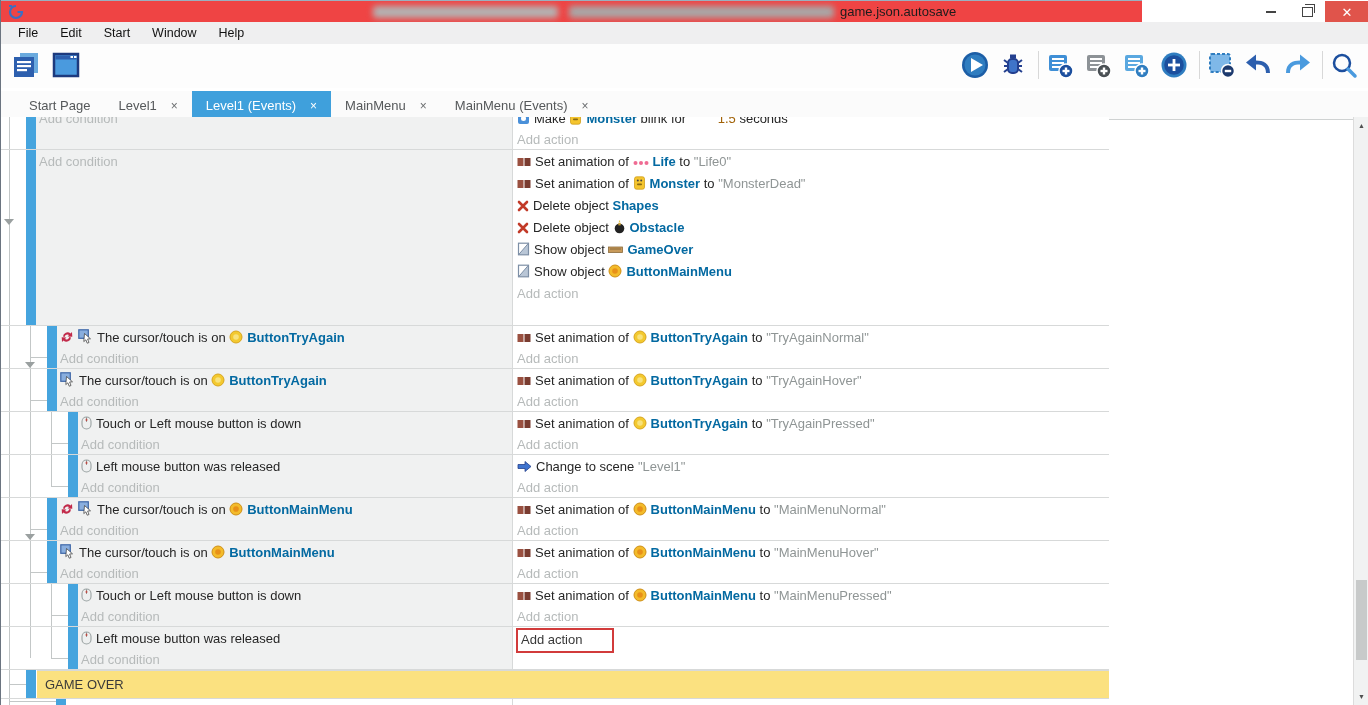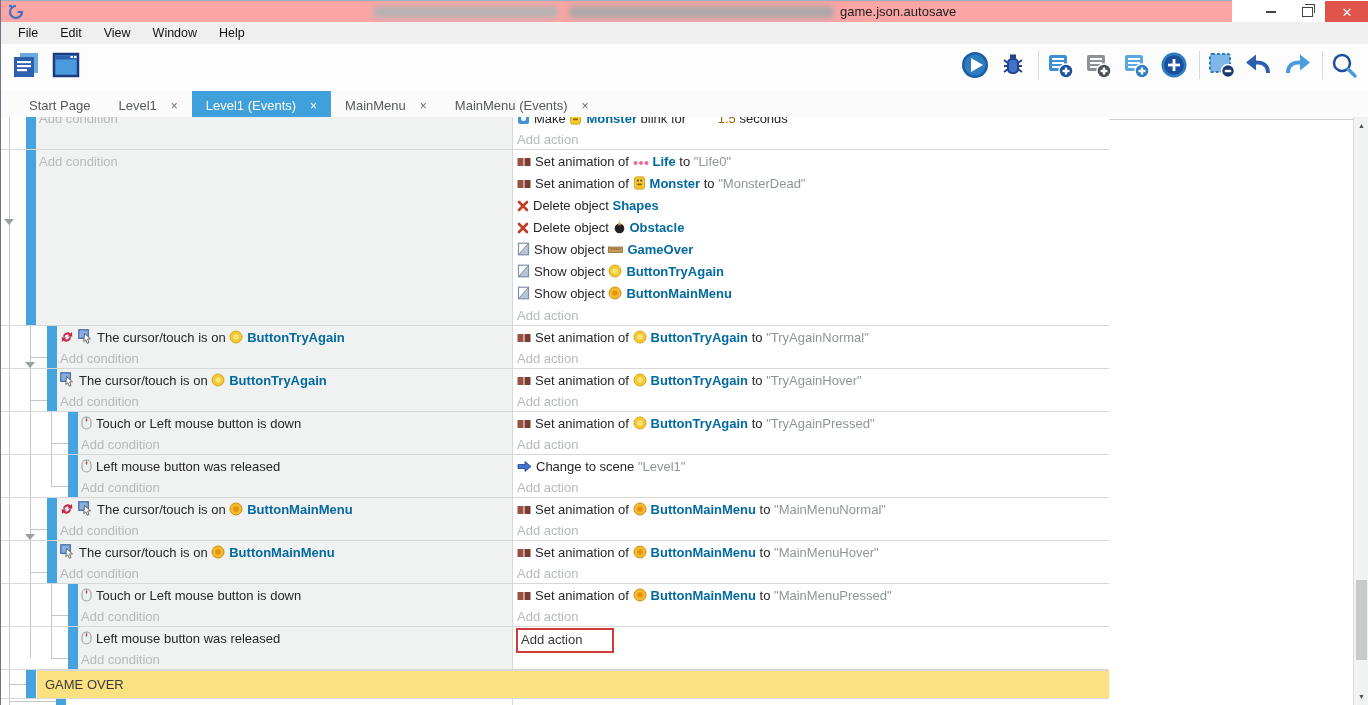--- a/index.html
+++ b/index.html
@@ -2,21 +2,21 @@
 <html><head>
 <meta charset="utf-8">
 <style>
   html,body{margin:0;padding:0;}
   body{
     width:1368px;height:705px;position:relative;overflow:hidden;
     font-family:"Liberation Sans",sans-serif;background:#fff;
     border-left:1px solid #6b7480;box-sizing:border-box;
   }
   
-  .titlebar{position:absolute;left:0;top:0;width:1231px;height:22px;background:#fca5a5;border-top:1px solid #9ab0c0;box-sizing:border-box;}
+  .titlebar{position:absolute;left:0;top:0;width:1141px;height:22px;background:#ef4444;border-top:1px solid #9ab0c0;box-sizing:border-box;}
   .logo{position:absolute;left:7px;top:3px;width:16px;height:16px;}
   .blurblob{position:absolute;top:5px;height:12px;background:#b3b3b3;border-radius:3px;filter:blur(3px);}
   .blur1{left:372px;width:185px;}
   .blur2{left:568px;width:265px;background:#a8a8a8;}
   .win-title{position:absolute;left:839px;top:3px;font-size:13px;color:#1c1c1c;white-space:nowrap;}
   .win-btn{position:absolute;top:0;height:22px;display:flex;align-items:center;justify-content:center;cursor:default;}
   .btn-min{left:1252px;width:36px;}
   .btn-min .g{width:10px;height:2px;background:#444;}
   .btn-restore{left:1288px;width:36px;}
   .btn-restore .g{width:9px;height:8px;border:1px solid #444;position:relative;background:#fff;}
@@ -84,21 +84,21 @@
       <span class="g"></span>
     </div>
   <div class="win-btn btn-close">
       <span>✕</span>
     </div>
 </div>
 
 <div class="menubar" id="menubar">
     <div class="menu-item">File</div>
     <div class="menu-item">Edit</div>
-    <div class="menu-item">View</div>
+    <div class="menu-item">Start</div>
     <div class="menu-item">Window</div>
     <div class="menu-item">Help</div>
   </div>
 
 <div class="toolbar">
   <div class="tb-left" id="tb-left">
       <div class="tb-icon">
         <span class="icon"><svg width="30" height="30" viewBox="0 0 30 30">
             <rect x="9" y="3" width="18" height="20" fill="#6aaade"></rect>
             <rect x="3" y="7" width="20" height="20" fill="#2d5fae"></rect>
@@ -305,28 +305,20 @@
               <line x1="1.5" y1="12.8" x2="11.5" y2="1.2" stroke="#7d8fa6" stroke-width="1"></line>
             </svg></span><span class="seg-n">Show object </span><span class="icon"><svg width="15" height="12" viewBox="0 0 15 12">
               <rect x="0.5" y="3" width="14" height="5.5" fill="#c89a5a" stroke="#8a6a3a" stroke-width="0.8"></rect>
               <rect x="2" y="4.5" width="11" height="1" fill="#8a6a3a"></rect>
             </svg></span><span class="seg-o">GameOver</span></div>
         <div class="line"><span class="icon"><svg width="13" height="14" viewBox="0 0 13 14">
               <polygon points="1.5,12.8 11.5,12.8 11.5,1.2" fill="#b9c6d6"></polygon>
               <rect x="1.5" y="1.2" width="10" height="11.6" fill="none" stroke="#7d8fa6" stroke-width="1.2"></rect>
               <line x1="1.5" y1="12.8" x2="11.5" y2="1.2" stroke="#7d8fa6" stroke-width="1"></line>
             </svg></span><span class="seg-n">Show object </span><span class="icon"><svg width="14" height="14" viewBox="0 0 14 14">
-              <circle cx="7" cy="7" r="6" fill="#f3c92f" stroke="#d8a51e"></circle>
-              <circle cx="7" cy="7" r="2.8" fill="#f8e27c"></circle>
-            </svg></span><span class="seg-o">ButtonTryAgain</span></div>
-        <div class="line"><span class="icon"><svg width="13" height="14" viewBox="0 0 13 14">
-              <polygon points="1.5,12.8 11.5,12.8 11.5,1.2" fill="#b9c6d6"></polygon>
-              <rect x="1.5" y="1.2" width="10" height="11.6" fill="none" stroke="#7d8fa6" stroke-width="1.2"></rect>
-              <line x1="1.5" y1="12.8" x2="11.5" y2="1.2" stroke="#7d8fa6" stroke-width="1"></line>
-            </svg></span><span class="seg-n">Show object </span><span class="icon"><svg width="14" height="14" viewBox="0 0 14 14">
               <circle cx="7" cy="7" r="6" fill="#f3bb2a" stroke="#cf8f15"></circle>
               <circle cx="7" cy="7" r="2.8" fill="#e89018"></circle>
             </svg></span><span class="seg-o">ButtonMainMenu</span></div>
         <div class="line ph">Add action</div>
       </div>
     </div>
     <div class="event" style="top: 208px; height: 43px;">
       <div class="cond-cell" style="left: 46px; width: 465px;">
         <div class="bar"></div>
         <div class="cond-lines">

